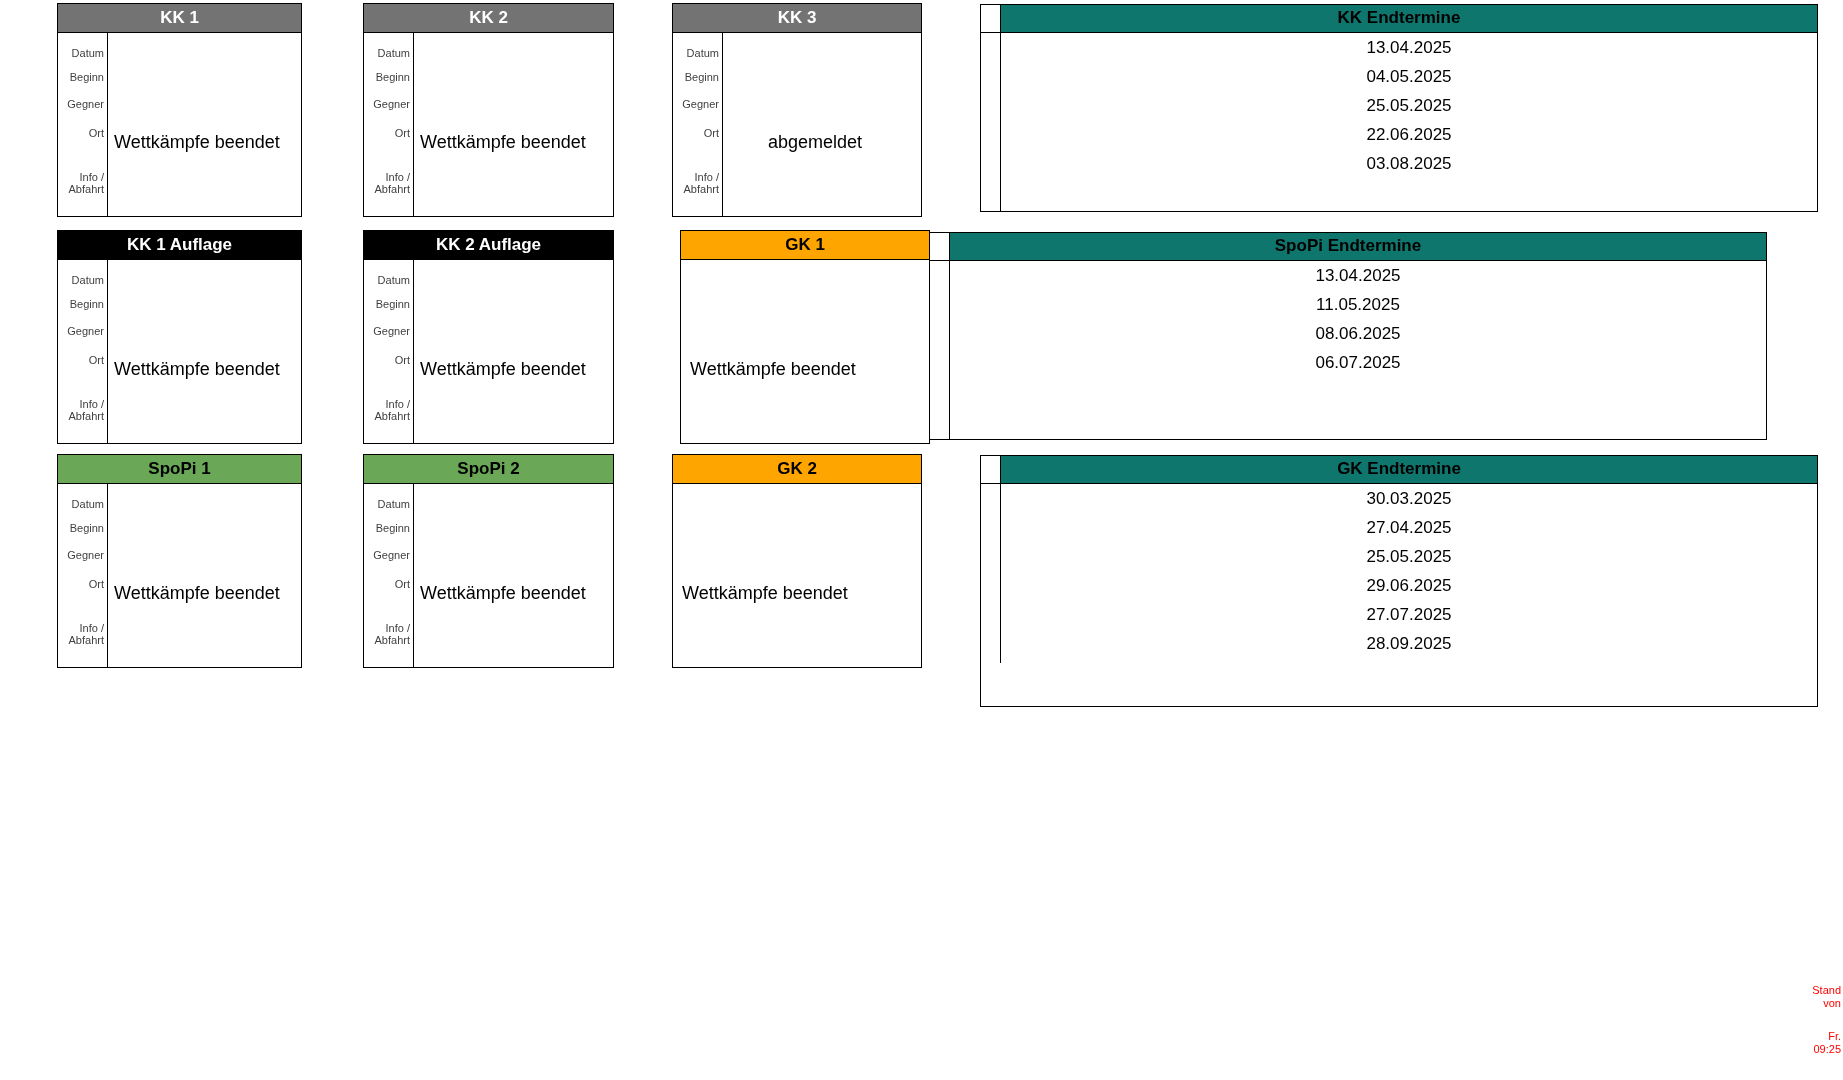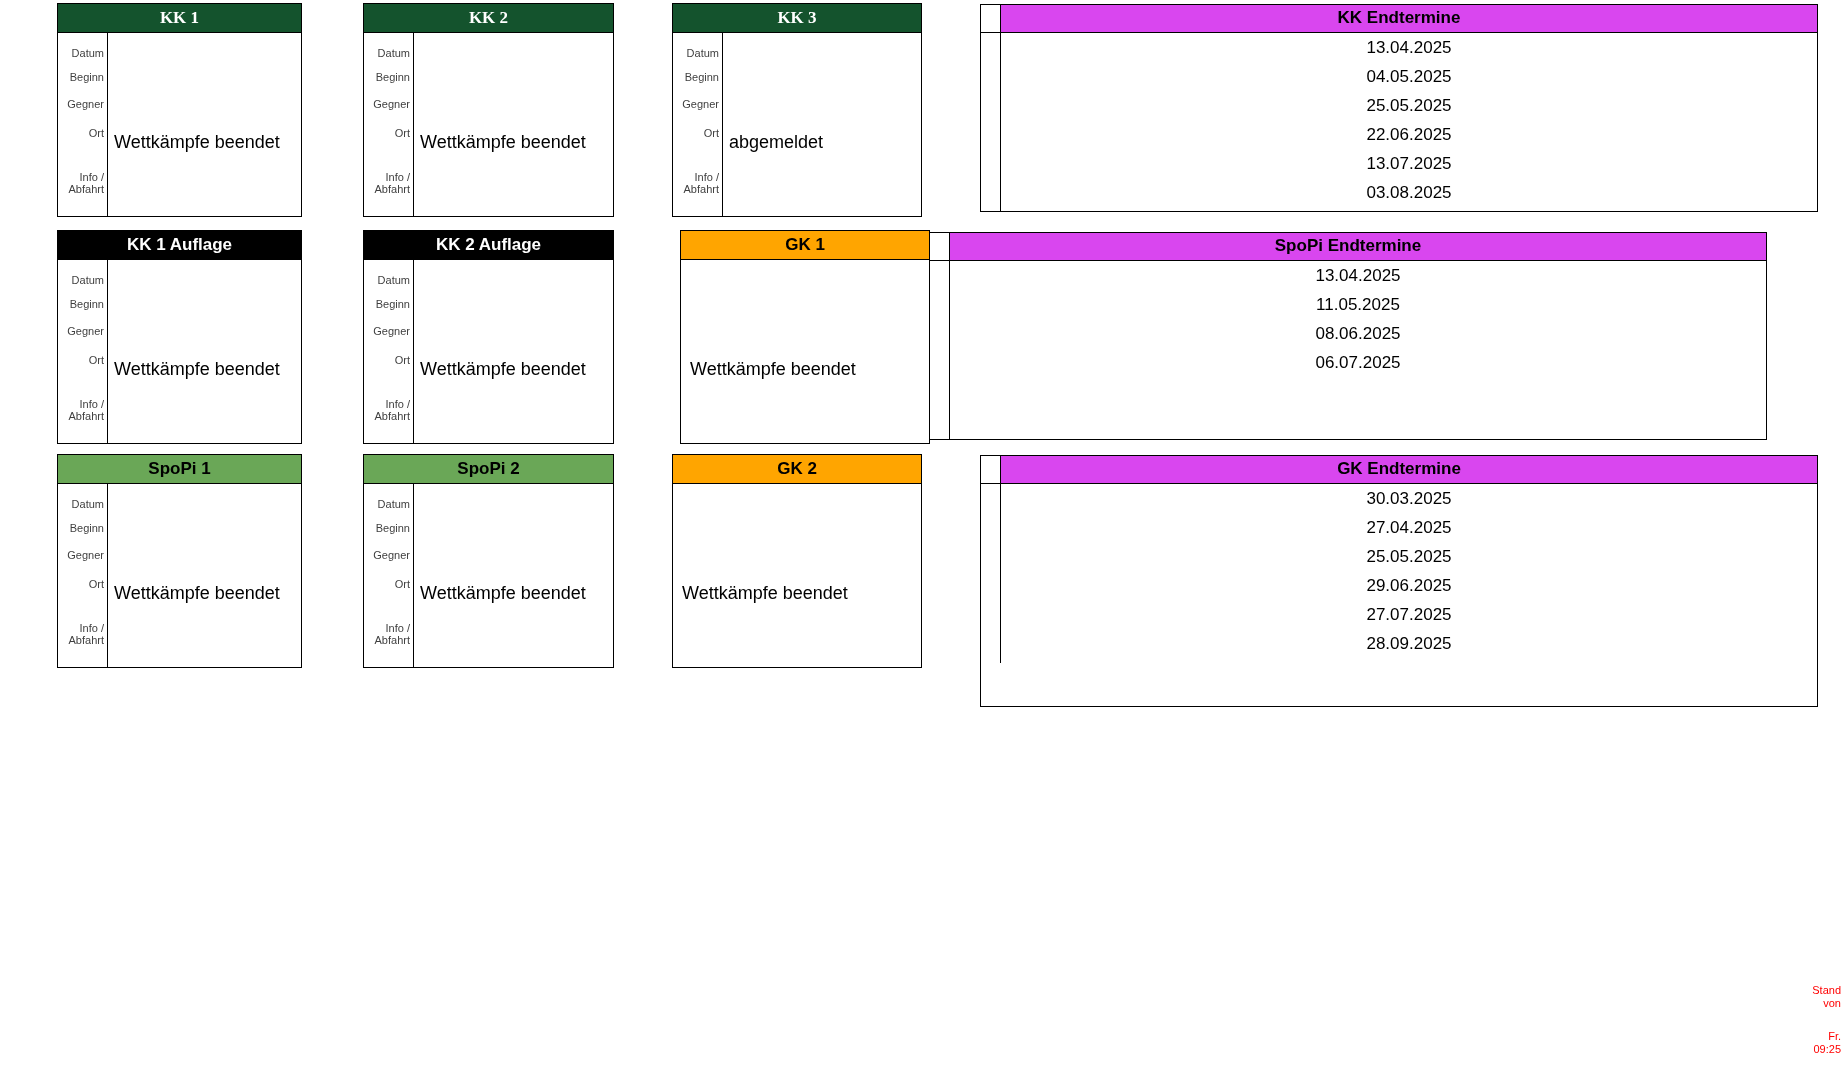--- a/index.html
+++ b/index.html
@@ -23,21 +23,21 @@
   .card-title {
     box-sizing: border-box;
     height: 30px;
     line-height: 28px;
     text-align: center;
     font-weight: bold;
     font-size: 17px;
     color: #000000;
     border: 1px solid #000000;
   }
-  .card-title.blue   { background: #14532d; color: #ffffff; font-family: Liberation Serif, serif; }
+  .card-title.blue   { background: #737373; color: #ffffff; }
   .card-title.black  { background: #000000; color: #ffffff; }
   .card-title.green  { background: #6aa757; color: #000000; }
   .card-title.orange { background: #ffa500; color: #000000; }
 
   .card-body {
     box-sizing: border-box;
     border: 1px solid #000000;
     border-top: none;
     position: relative;
     background: #ffffff;
@@ -75,21 +75,21 @@
     background: #ffffff;
   }
   .dtable-head {
     box-sizing: border-box;
     height: 28px;
     line-height: 26px;
     text-align: center;
     font-weight: bold;
     font-size: 17px;
     color: #000000;
-    background: #d946ef;
+    background: #0f766e;
     border-bottom: 1px solid #000000;
   }
   .dtable-head .stub {
     position: absolute;
     left: 0;
     top: 0;
     width: 20px;
     height: 27px;
     background: #ffffff;
     border-right: 1px solid #000000;
@@ -167,21 +167,21 @@
     <div class="card-title blue">KK 3</div>
     <div class="card-body" style="height:184px;">
       <div class="row-labels">
         <div class="rlabel" style="height:30px; padding-top:14px;">Datum</div>
         <div class="rlabel" style="height:28px; padding-top:8px;">Beginn</div>
         <div class="rlabel" style="height:28px; padding-top:7px;">Gegner</div>
         <div class="rlabel" style="height:30px; padding-top:8px;">Ort</div>
         <div class="rlabel" style="height:40px; padding-top:22px;">Info /
 Abfahrt</div>
       </div>
-      <div class="card-note" style="top:99px;">abgemeldet</div>
+      <div class="card-note" style="top:99px;margin-left:39px;">abgemeldet</div>
     </div>
   </div>
 
   <div class="card" style="left:57px; top:230px; width:245px;">
     <div class="card-title black">KK 1 Auflage</div>
     <div class="card-body" style="height:184px;">
       <div class="row-labels">
         <div class="rlabel" style="height:30px; padding-top:14px;">Datum</div>
         <div class="rlabel" style="height:28px; padding-top:8px;">Beginn</div>
         <div class="rlabel" style="height:28px; padding-top:7px;">Gegner</div>
@@ -256,21 +256,20 @@
     <div class="dtable-head" style="position:relative;">
       <div class="stub"></div>
       <span>KK Endtermine</span>
     </div>
     <div class="dtable-body" style="height:179px;">
       <div class="leftcol"></div>
       <div class="drow">13.04.2025</div>
       <div class="drow">04.05.2025</div>
       <div class="drow">25.05.2025</div>
       <div class="drow">22.06.2025</div>
-      <div class="drow">13.07.2025</div>
       <div class="drow">03.08.2025</div>
     </div>
   </div>
 
   <div class="dtable" style="left:929px; top:232px; width:838px; height:208px;">
     <div class="dtable-head" style="position:relative;">
       <div class="stub"></div>
       <span>SpoPi Endtermine</span>
     </div>
     <div class="dtable-body" style="height:179px;">

